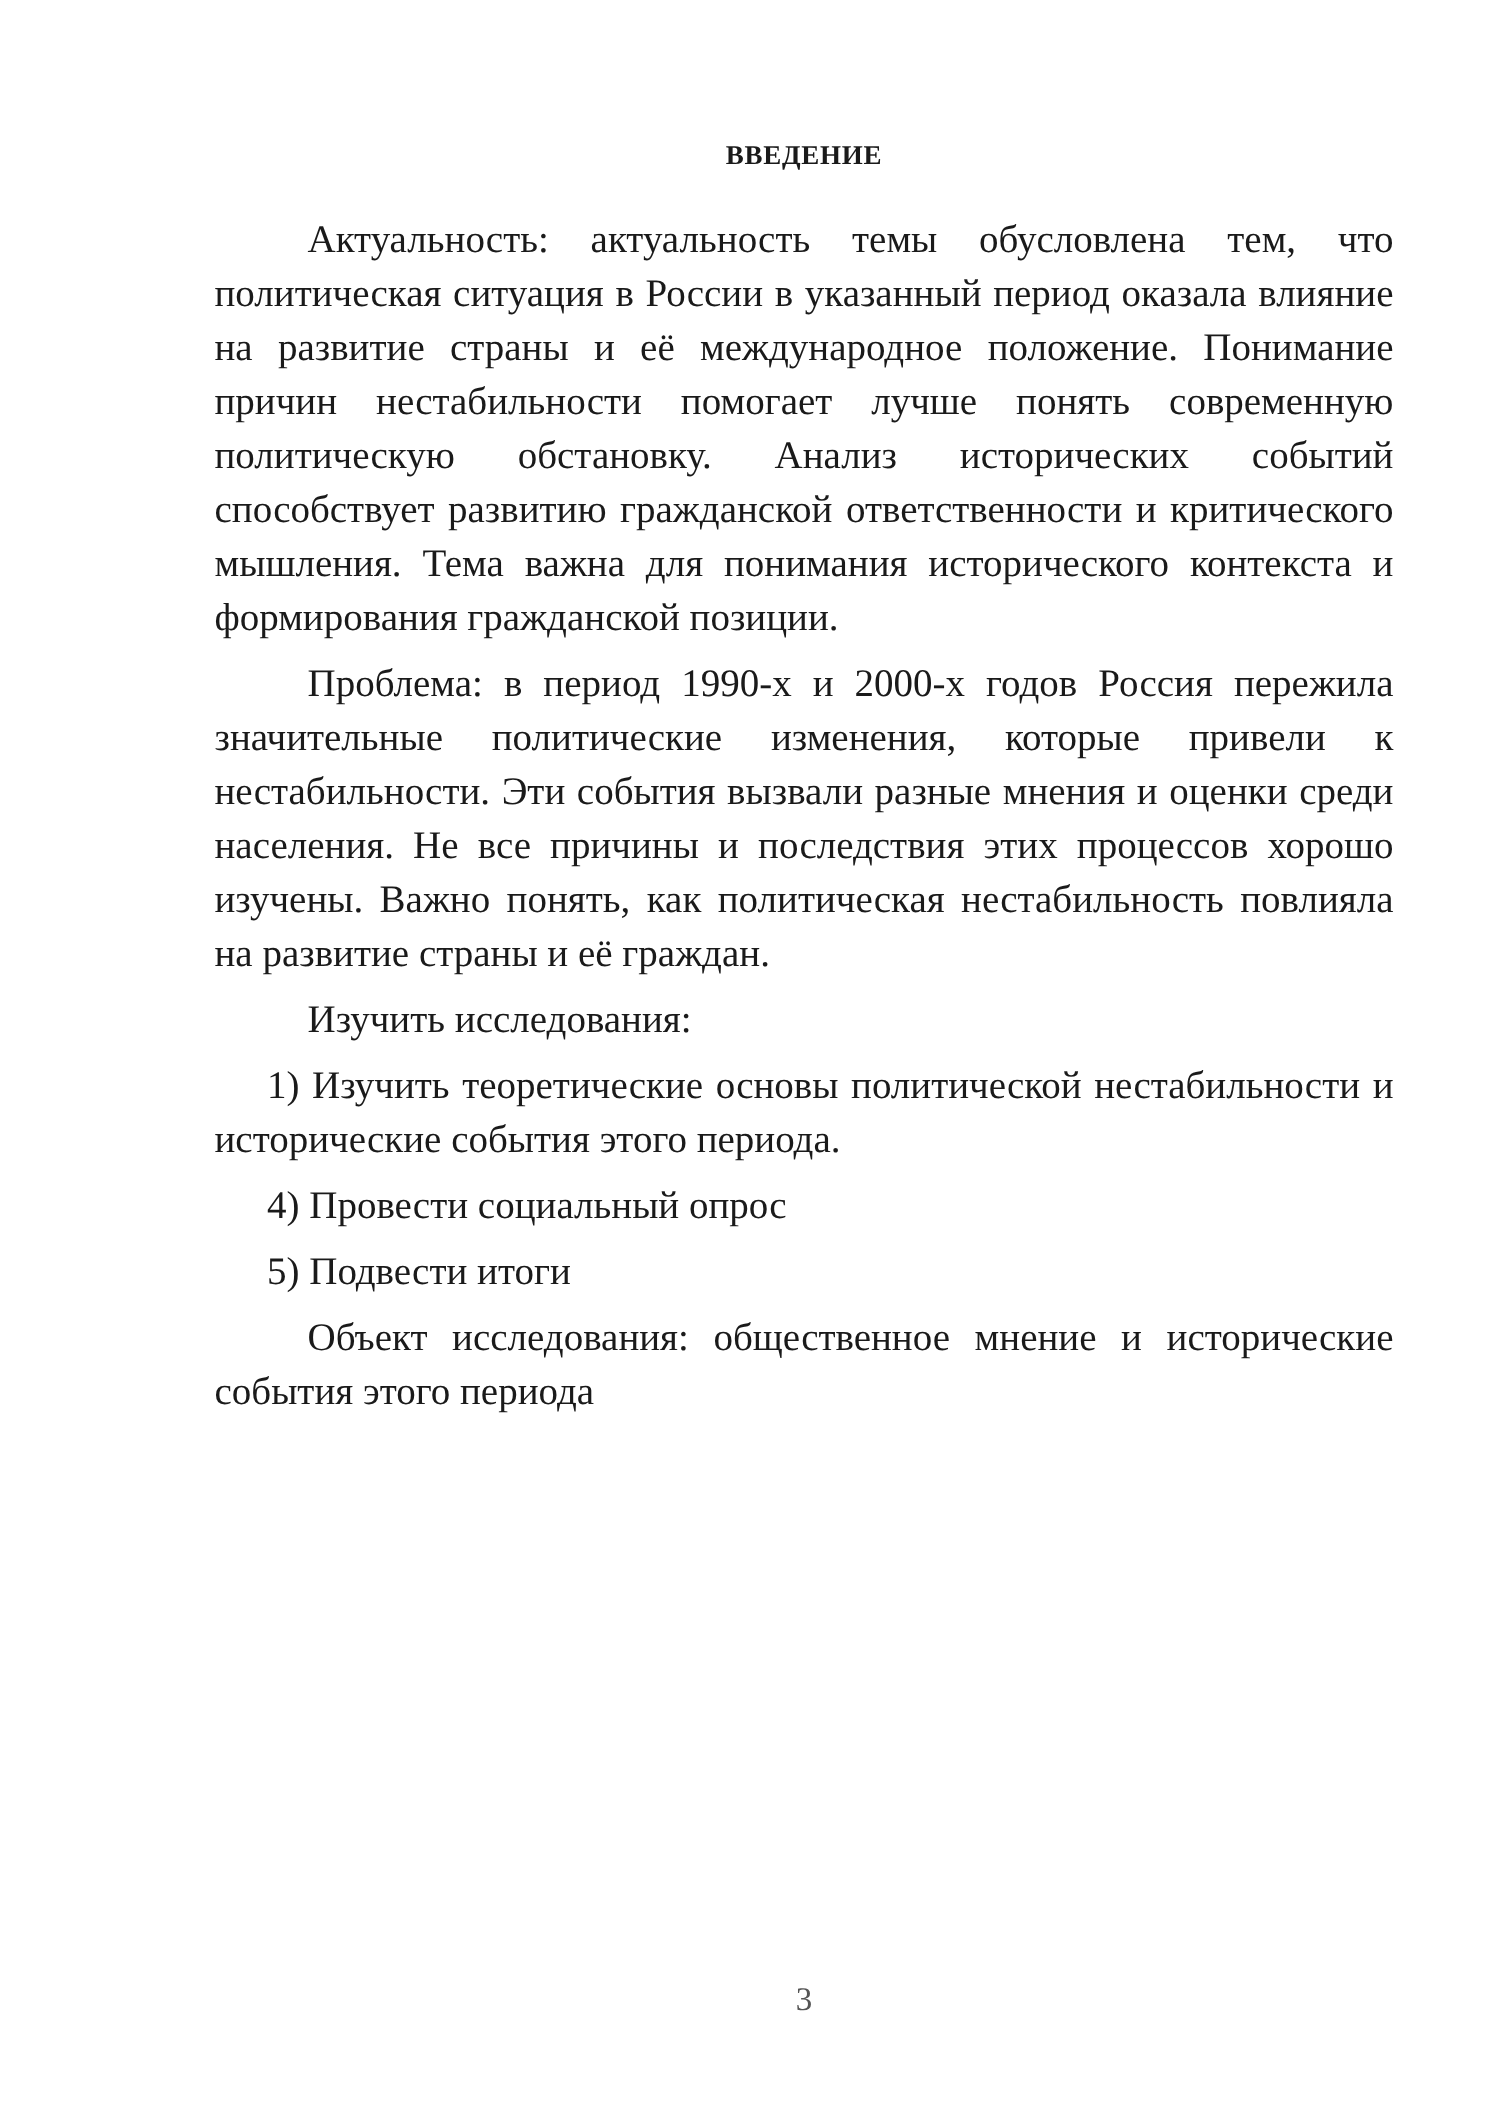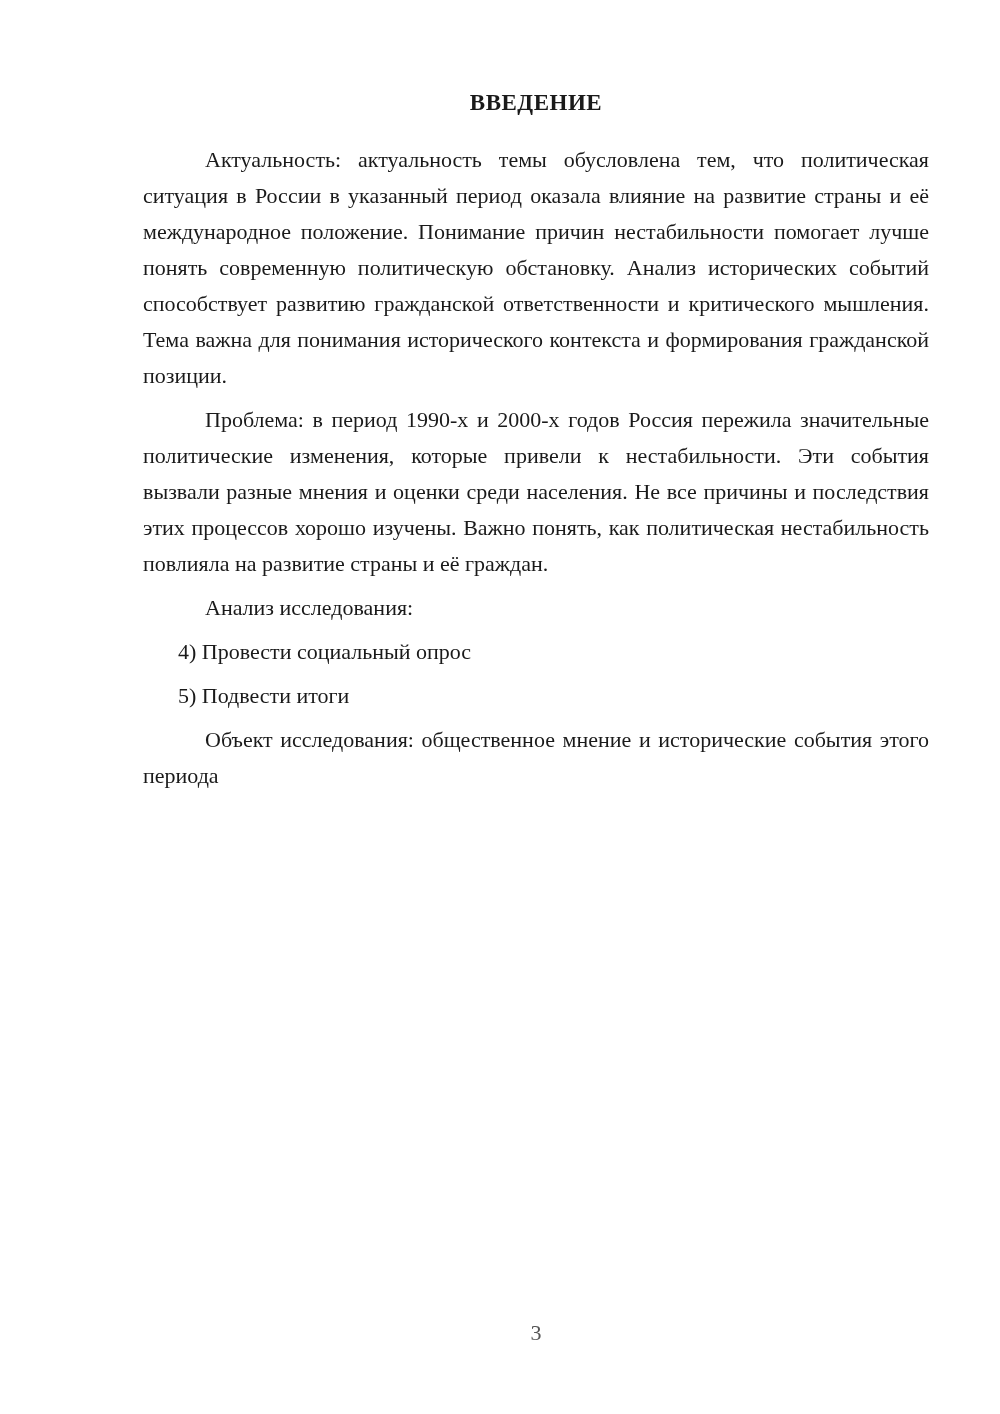--- a/index.html
+++ b/index.html
@@ -13,29 +13,29 @@
     height: 1414px;
     background: #ffffff;
     box-sizing: border-box;
     padding: 88px 71px 0 143px;
     font-family: "Liberation Serif", "DejaVu Serif", serif;
     color: #1a1a1a;
     overflow: hidden;
   }
   .doc-title {
     margin: 0 0 24px 0;
-    font-size: 23px;
+    font-size: 18px;
     line-height: 30px;
     font-weight: bold;
     text-align: center;
     letter-spacing: 0.5px;
   }
   .para {
     margin: 8px 0 0 0;
-    font-size: 22px;
+    font-size: 26px;
     line-height: 36px;
     text-align: justify;
   }
   .para.first {
     margin-top: 0;
   }
   .para.indent {
     text-indent: 62px;
   }
   .para.list-item {
@@ -57,22 +57,23 @@
 
 <div class="page">
 
   <h1 class="doc-title">ВВЕДЕНИЕ</h1>
 
   <p class="para indent first">Актуальность: актуальность темы обусловлена тем, что политическая ситуация в России в указанный период оказала влияние на развитие страны и её международное положение. Понимание причин нестабильности помогает лучше понять современную политическую обстановку. Анализ исторических событий способствует развитию гражданской ответственности и критического мышления. Тема важна для понимания исторического контекста и формирования гражданской позиции.</p>
 
   <p class="para indent">Проблема: в период 1990-х и 2000-х годов Россия пережила значительные политические изменения, которые привели к нестабильности. Эти события вызвали разные мнения и оценки среди населения. Не все причины и последствия этих процессов хорошо изучены. Важно понять, как политическая нестабильность повлияла на развитие страны и её граждан.</p>
 
 
-  <p class="para indent">Анализ исследования:</p>
+  <p class="para indent">Изучить исследования:</p>
 
+  <p class="para list-item">1) Изучить теоретические основы политической нестабильности и исторические события этого периода.</p>
 
 
 
   <p class="para list-item">4) Провести социальный опрос</p>
 
   <p class="para list-item">5) Подвести итоги</p>
 
   <p class="para indent">Объект исследования: общественное мнение и исторические события этого периода</p>
 
 

